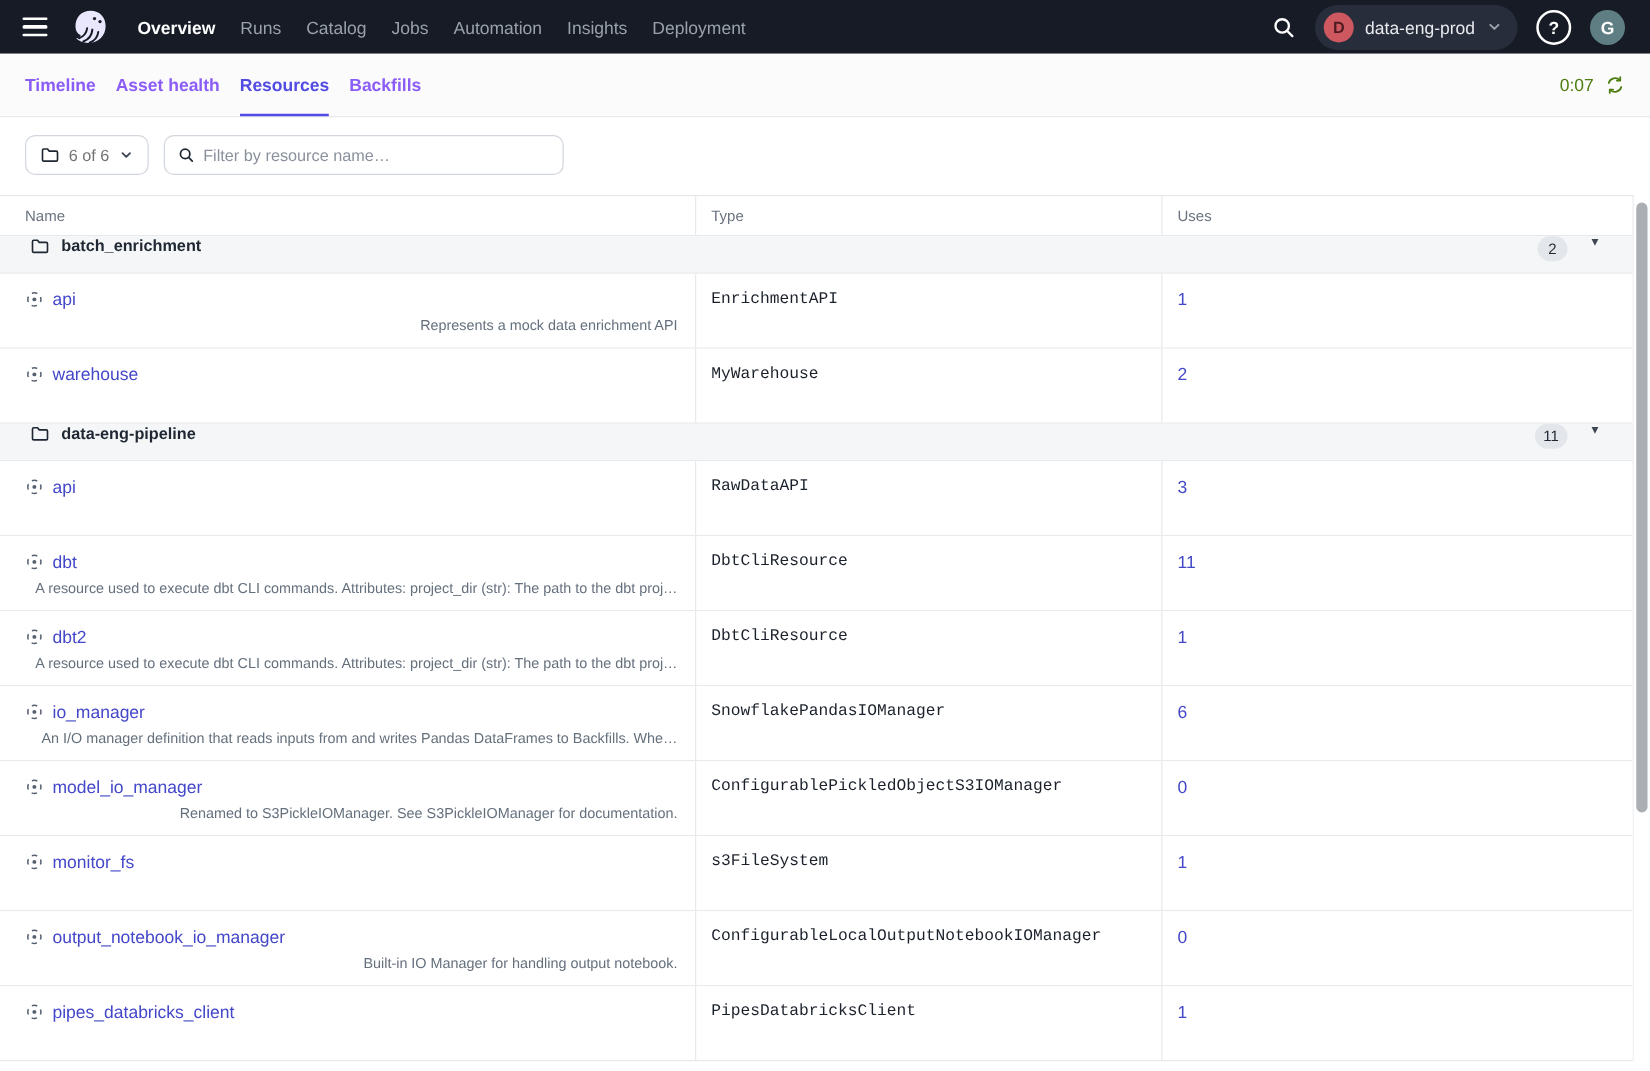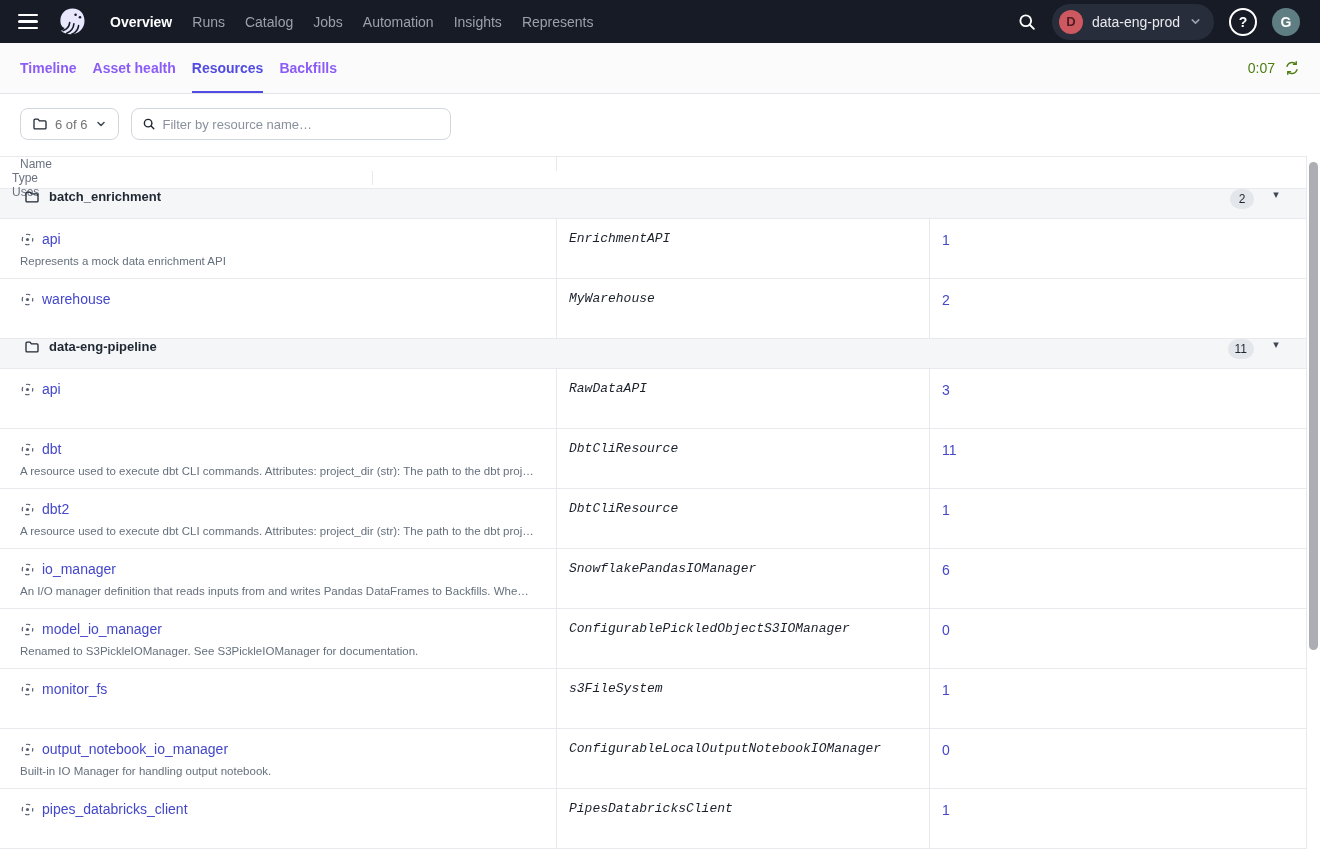--- a/index.html
+++ b/index.html
@@ -70,21 +70,21 @@
   .count-btn .chev { display: flex; color: #3E4753; }
   .search-box {
     display: flex; align-items: center; gap: 7px; height: 32px; width: 320px; padding: 0 10px;
     border: 1px solid #D2D7DE; border-radius: 8px; box-sizing: border-box; color: #3E4753;
   }
   .search-box input { border: 0; outline: 0; flex: 1; font-size: 13px; color: #1E2732; font-family: inherit; background: transparent; }
   .search-box input::placeholder { color: #8A919C; }
 
   
   .table { width: 1307px; box-sizing: border-box; border-top: 1px solid #E7E9EC; border-right: 1px solid #E7E9EC; }
-  .thead { display: flex; height: 32px; border-bottom: 1px solid #E7E9EC; box-sizing: border-box; align-items: stretch; flex-direction: column; }
+  .thead { display: flex; height: 32px; border-bottom: 1px solid #E7E9EC; box-sizing: border-box; align-items: stretch; }
   .th { font-size: 12px; color: #6B7380; display: flex; align-items: center; box-sizing: border-box; }
   .th-name { width: 557px; padding-left: 20px; border-right: 1px solid #E7E9EC; }
   .th-type { width: 373px; padding-left: 12px; border-right: 1px solid #E7E9EC; }
   .th-uses { flex: 1; padding-left: 12px; }
 
   .group-row {
     display: flex; align-items: flex-start; height: 30px; box-sizing: border-box;
     background: #F5F6F8; border-bottom: 1px solid #E7E9EC; padding: 0 24px; gap: 9px; cursor: pointer;
   }
   .group-row .folder { display: flex; }
@@ -92,31 +92,31 @@
   .group-spacer { flex: 1; }
   .badge {
     background: #E3E6EB; border-radius: 10px; height: 20px; min-width: 24px; box-sizing: border-box;
     display: flex; align-items: center; justify-content: center;
     font-size: 12px; color: #1E2732; padding: 0 7px;
   }
   .caret { color: #3E4753; font-size: 11px; margin-left: 7px; width: 12px; text-align: center; cursor: pointer; line-height: 1; }
 
   .data-row { display: flex; height: 60px; box-sizing: border-box; border-bottom: 1px solid #E7E9EC; background: #fff; }
   .cell { box-sizing: border-box; padding-top: 12px; }
-  .name-cell { width: 557px; border-right: 1px solid #E7E9EC; padding-left: 20px; padding-right: 14px; overflow: hidden; }
+  .name-cell { width: 557px; border-right: 1px solid #E7E9EC; padding-left: 20px; padding-right: 14px; overflow: hidden; text-align: right; }
   .name-line { display: flex; align-items: center; gap: 7px; }
   .res-icon { display: flex; flex: none; }
   .res-link { color: var(--link, #4347C8); font-size: 14px; font-weight: 500; }
   .res-desc {
     margin-top: 8px; font-size: 11.5px; color: #65707D;
     white-space: nowrap; overflow: hidden; text-overflow: ellipsis;
   }
   .type-cell {
     width: 373px; border-right: 1px solid #E7E9EC; padding-left: 12px;
-    font-family: "Liberation Mono", "DejaVu Sans Mono", monospace; font-size: 13px; color: #1B212B; font-style: italic;
+    font-family: "Liberation Mono", "DejaVu Sans Mono", monospace; font-size: 13px; color: #1B212B;
   }
   .uses-cell { flex: 1; padding-left: 12px; }
   .uses-cell a { color: var(--link, #4347C8); font-size: 14px; }
 
   
   .scrollbar { position: absolute; top: 160px; right: 0; bottom: 0; width: 13px; background: #fff; }
   .scroll-thumb { position: absolute; left: 2px; top: 2px; width: 9px; height: 488px; border-radius: 5px; background: #ABAEB2; cursor: pointer; }
 </style>
 </head>
 <body>
@@ -139,21 +139,21 @@
     </svg>
   </div>
 
   <nav class="primary-nav">
       <a class="nav-item active">Overview</a>
       <a class="nav-item">Runs</a>
       <a class="nav-item">Catalog</a>
       <a class="nav-item">Jobs</a>
       <a class="nav-item">Automation</a>
       <a class="nav-item">Insights</a>
-      <a class="nav-item">Represents</a>
+      <a class="nav-item">Deployment</a>
     </nav>
 
   <div class="topnav-right">
     <span class="nav-search">
       <svg width="20" height="20" viewBox="0 0 16 16" fill="none" stroke="currentColor" stroke-width="1.5">
         <circle cx="7" cy="7" r="4.3"></circle>
           <path d="M10.4 10.4 13.5 13.5" stroke-linecap="round"></path>
       </svg>
     </span>
 

